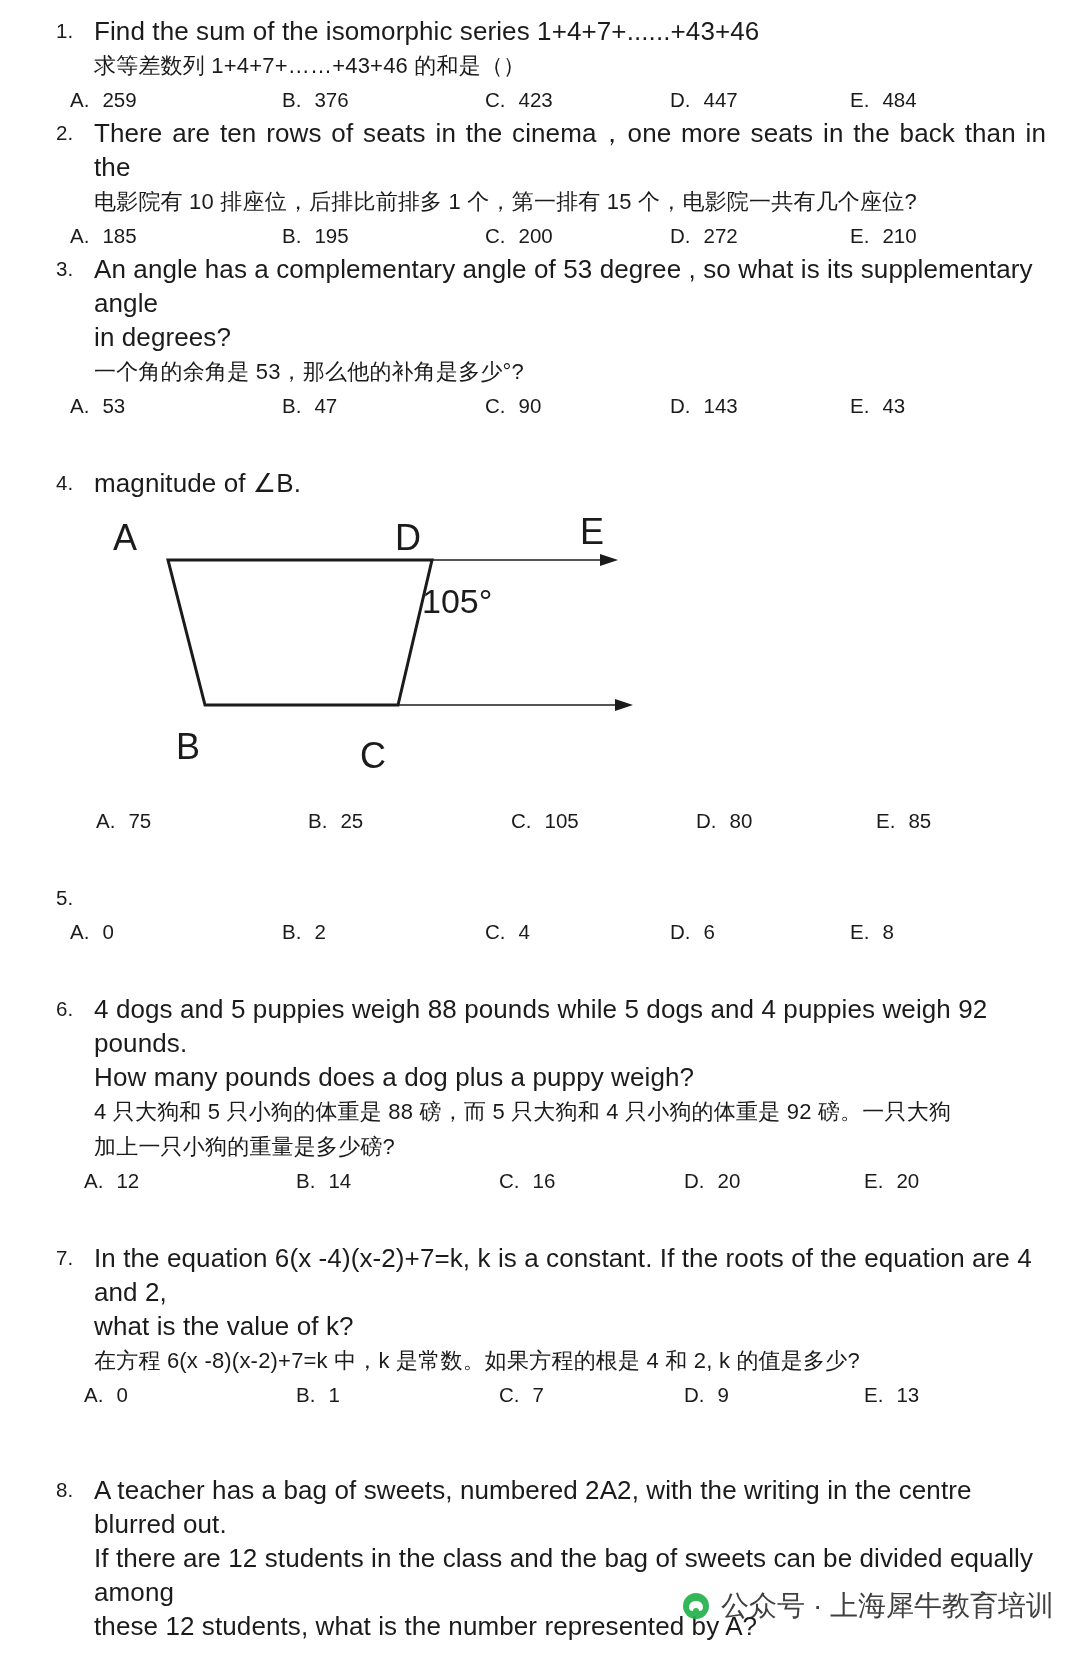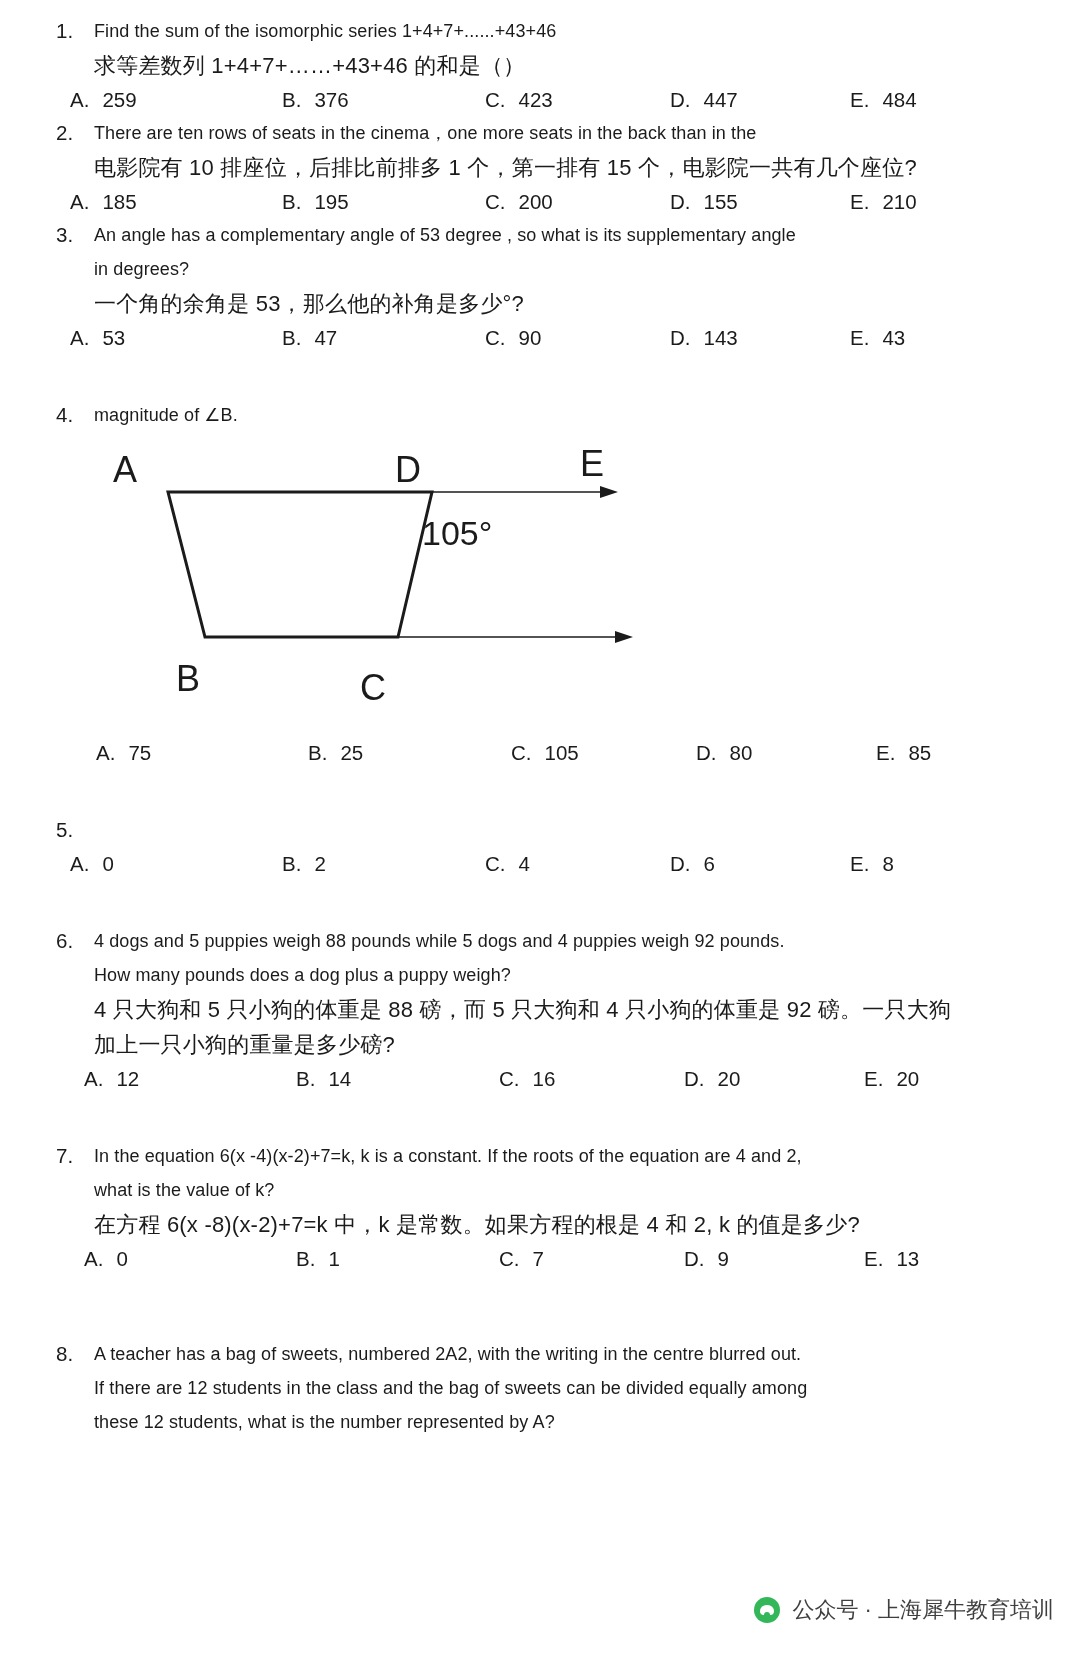--- a/index.html
+++ b/index.html
@@ -34,21 +34,21 @@
     flex: 0 0 38px;
     font-size: 20.5px;
     line-height: 34px;
     text-align: left;
   }
   .q-body {
     flex: 1 1 auto;
     min-width: 0;
   }
   .line-en {
-    font-size: 18px;
+    font-size: 26px;
     line-height: 34px;
     text-align: justify;
     text-justify: inter-word;
     letter-spacing: 0.1px;
   }
   .line-en.nojust { text-align: left; }
   .line-cn {
     font-size: 22px;
     line-height: 35px;
     letter-spacing: 0.2px;
@@ -85,21 +85,21 @@
   .figure-wrap svg { display: block; }
 
   
   .watermark {
     position: absolute;
     right: 26px;
     bottom: 28px;
     display: flex;
     align-items: center;
     gap: 12px;
-    font-size: 22px;
+    font-size: 28px;
     color: #2f2f2f;
     opacity: 0.92;
     pointer-events: none;
   }
   .wm-logo {
     width: 26px;
     height: 26px;
     border-radius: 50%;
     background: #22b14c;
     position: relative;
@@ -175,21 +175,21 @@
     <div class="opt opt-w2">
         <span class="lab">B.</span>
         <span>195</span>
       </div>
     <div class="opt opt-w3">
         <span class="lab">C.</span>
         <span>200</span>
       </div>
     <div class="opt opt-w4">
         <span class="lab">D.</span>
-        <span>155</span>
+        <span>272</span>
       </div>
     <div class="opt">
         <span class="lab">E.</span>
         <span>210</span>
       </div>
   </div>
 
   <div class="q">
     <div class="q-num">3.</div>
     <div class="q-body">

